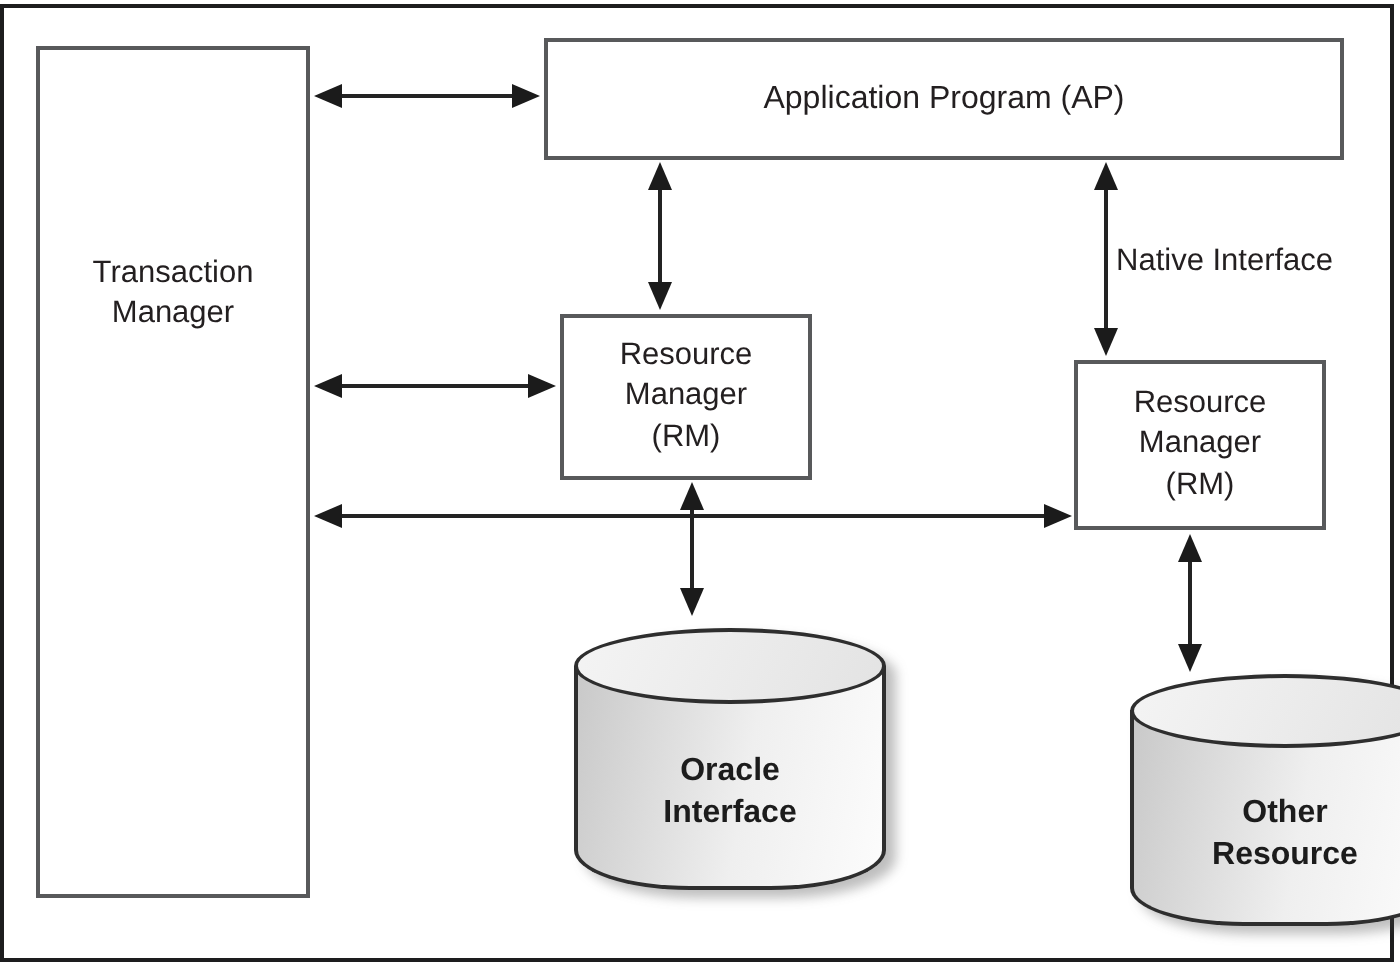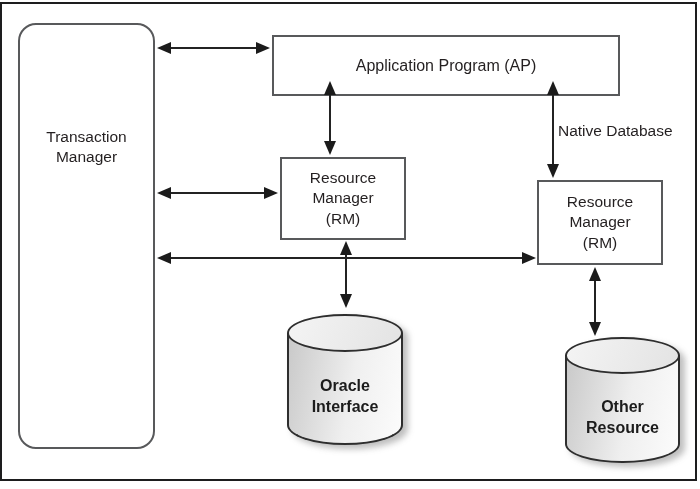--- a/index.html
+++ b/index.html
@@ -19,27 +19,26 @@
     border: 2px solid #1d1d1e;
     box-sizing: border-box;
   }
   .box {
     position: absolute;
     border: 2px solid #58595b;
     background: #ffffff;
     box-sizing: border-box;
     text-align: center;
   }
-  .box-tm { left: 18px; top: 23px; width: 137px; height: 426px; border-radius: 18px; }
+  .box-tm { left: 18px; top: 23px; width: 137px; height: 426px; }
   .box-tm .lines { margin-top: 102px; font-size: 15.5px; line-height: 19.5px; }
   .box-ap {
-    left: 272px; top: 19px; width: 348px; height: 61px;
+    left: 272px; top: 19px; width: 400px; height: 61px;
     display: flex; align-items: center; justify-content: center;
     font-size: 16px;
-    margin-top: 16px;
   }
   .box-rm {
     width: 126px;
     display: flex; align-items: center; justify-content: center;
     font-size: 15.5px; line-height: 20.5px;
   }
   .box-rm-middle { left: 280px; top: 157px; height: 83px; }
   .box-rm-right  { left: 537px; top: 180px; height: 85px; }
   .edge-label {
     position: absolute;
@@ -48,21 +47,21 @@
     white-space: nowrap;
   }
   .arrows {
     position: absolute; left: 0; top: 0;
     width: 700px; height: 489px;
     pointer-events: none;
   }
   .arrows line { stroke: #232323; stroke-width: 2; }
   .arrows polygon { fill: #1b1b1b; }
   
-  .cyl { position: absolute; filter: drop-shadow(5px 4px 3px rgba(70,70,70,0.35)); }
+  .cyl { position: absolute; filter: drop-shadow(5px 4px 3px rgba(70,70,70,0.35)); padding-left: 40px; }
   .cyl-oracle { left: 287px; top: 314px; width: 116px; height: 131px; }
   .cyl-other  { left: 565px; top: 337px; width: 115px; height: 126px; }
   .cyl-body {
     position: absolute; left: 0; right: 0; bottom: 0;
     border: 2px solid #2e2e2e; border-top: none;
     background: linear-gradient(100deg, #c9c9c9 0%, #efefef 55%, #fcfcfc 100%);
     box-sizing: border-box;
   }
   .cyl-oracle .cyl-body { top: 19px; border-radius: 0 0 58px 58px / 0 0 20px 20px; }
   .cyl-other  .cyl-body { top: 18px; border-radius: 0 0 57px 57px / 0 0 19px 19px; }
@@ -110,21 +109,21 @@
   </div>
 
   <div class="box box-rm box-rm-right">
     <div>
       <div>Resource</div>
       <div>Manager</div>
       <div>(RM)</div>
     </div>
   </div>
 
-  <div class="edge-label">Native Database</div>
+  <div class="edge-label">Native Interface</div>
 
   <svg class="arrows" viewBox="0 0 700 489" xmlns="http://www.w3.org/2000/svg">
 
     <g>
       <line x1="168" y1="48" x2="259" y2="48"></line>
       <polygon points="157,48 171,42 171,54"></polygon>
       <polygon points="270,48 256,42 256,54"></polygon>
     </g>
 
     <g>

